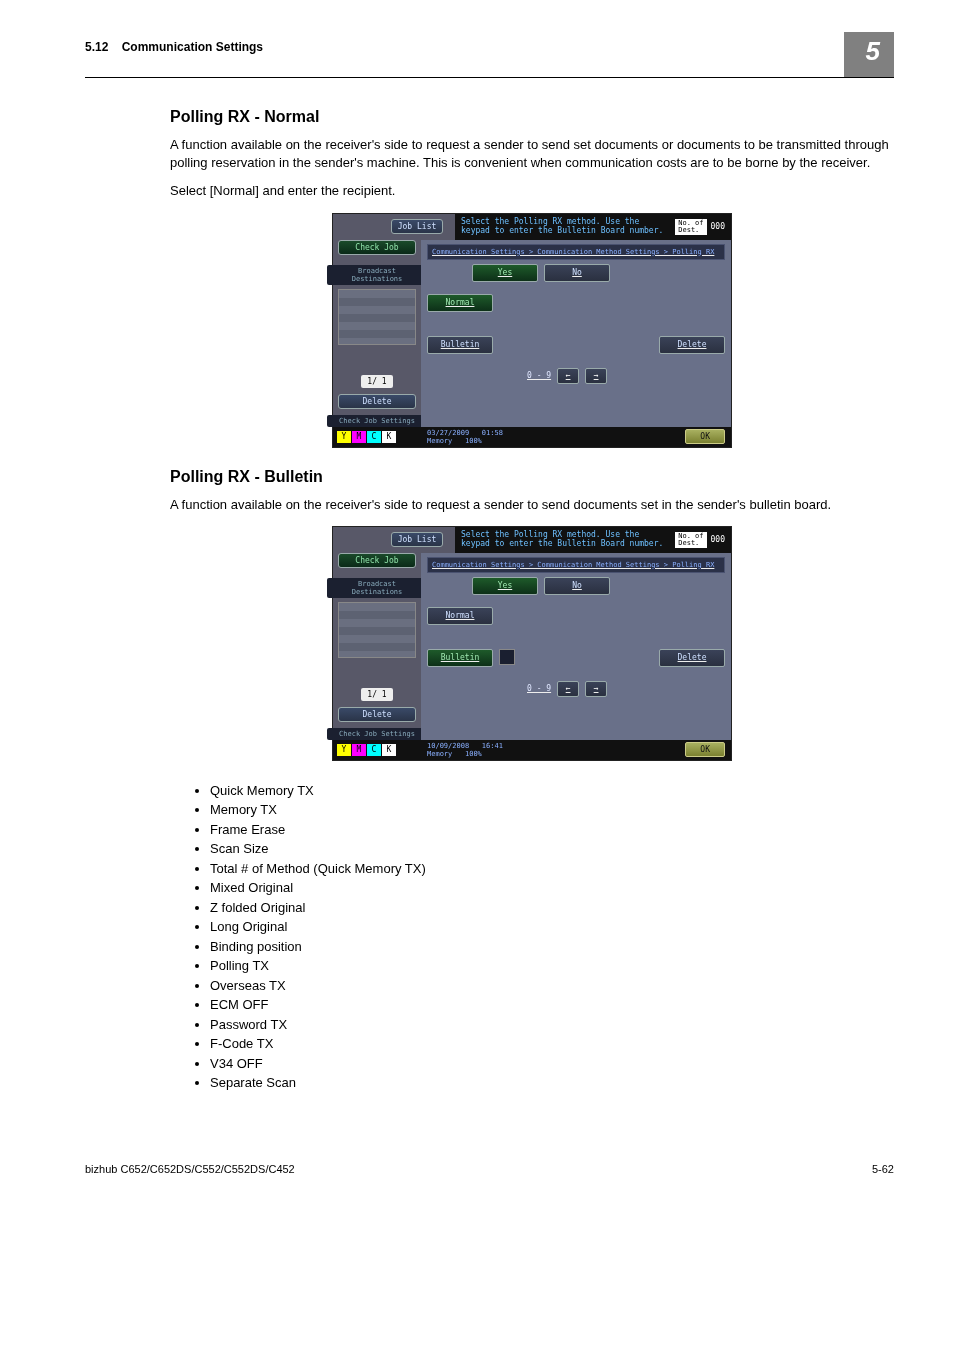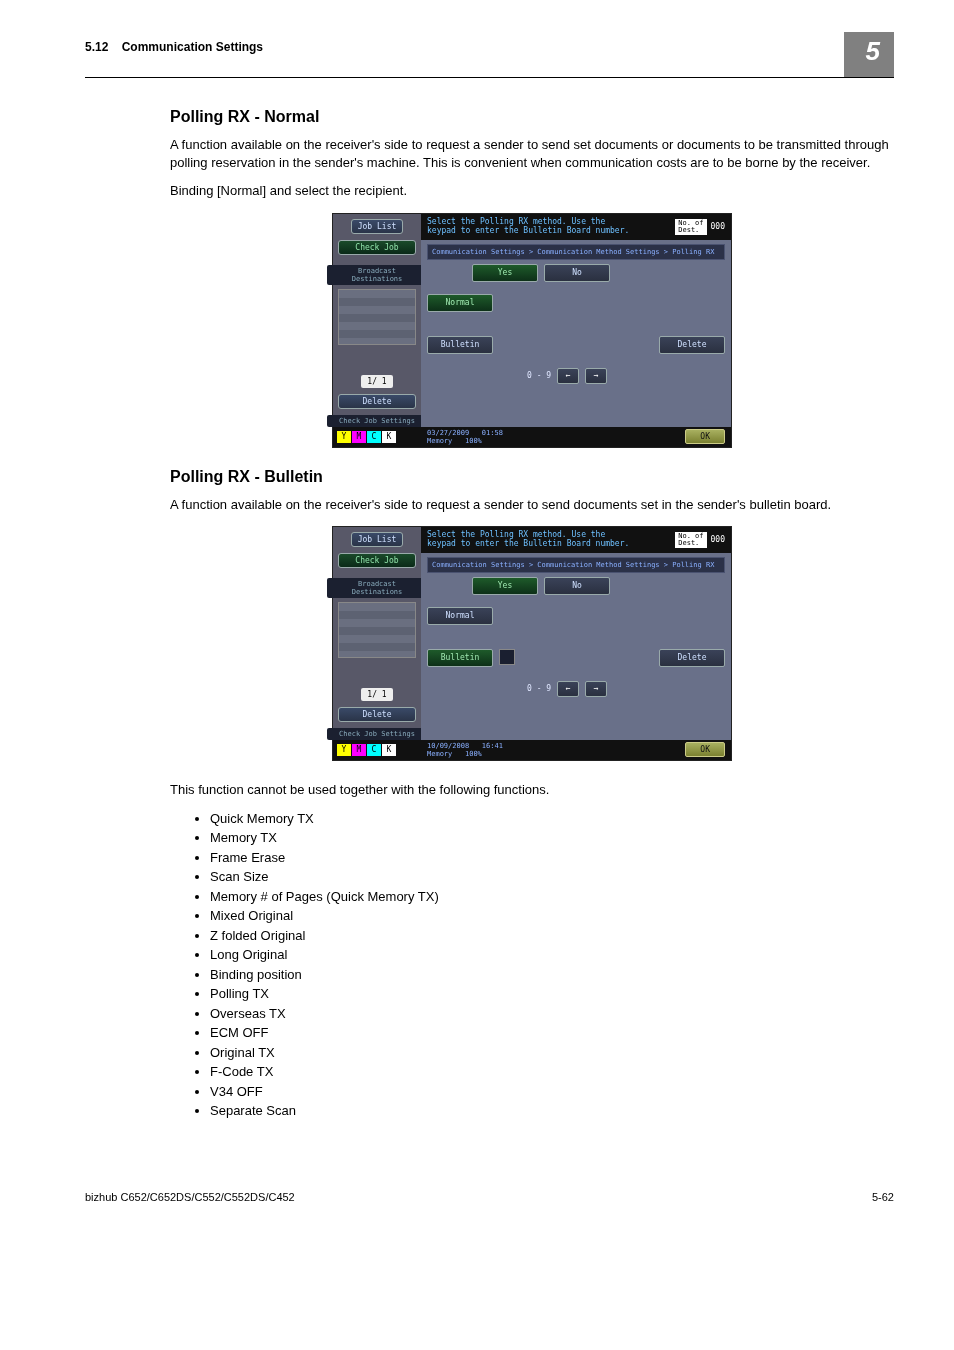--- a/index.html
+++ b/index.html
@@ -63,22 +63,22 @@
     font-size: 8px;
     color: #eee;
     display: flex;
     flex-direction: column;
   }
   .dev-top {
     display: flex;
     height: 26px;
   }
   .dev-top-left {
-    width: 88px;
-    display:flex;align-items:center;justify-content:center;
+    width: 76px;
+    display:flex;align-items:center;justify-content:center;padding-left:46px;
   }
   .pill {
     background: linear-gradient(#3a4a68,#2a3448);
     border: 1px solid #9aa;
     border-radius: 3px;
     padding: 2px 6px;
     color:#cfe0ff;
     font-size:8px;
     text-align:center;
   }
@@ -104,21 +104,21 @@
   .dev-left{
     width:88px;
     background:#585868;
     display:flex;flex-direction:column;align-items:center;
     gap:2px;
   }
   .dev-main{
     flex:1;
     background:#697089;
     padding:4px 6px 2px 6px;
-    display:flex;flex-direction:column;
+    display:flex;flex-direction:column;text-decoration:underline;
   }
   .crumb{
     background:#2b3148;color:#8ab0ff;padding:3px 4px;font-size:7px;
     margin-bottom:4px;border:1px solid #4a5270;
   }
   .btnrow{display:flex;gap:6px;margin-bottom:12px;padding-left:45px;}
   .sqbtn{
     width:64px;height:16px;border:1px solid #9aa;border-radius:2px;
     display:flex;align-items:center;justify-content:center;
     background:linear-gradient(#3a4258,#2a3040);color:#cfe0ff;
@@ -181,21 +181,21 @@
       <span>5.12</span>&nbsp;&nbsp;&nbsp;
       <span>Communication Settings</span>
     </div>
     <div class="header-right">5</div>
   </div>
 
   <div class="content">
 
     <h3 class="section-title">Polling RX - Normal</h3>
     <p class="body-text">A function available on the receiver's side to request a sender to send set documents or documents to be transmitted through polling reservation in the sender's machine. This is convenient when communication costs are to be borne by the receiver.</p>
-    <p class="body-text">Binding [Normal] and select the recipient.</p>
+    <p class="body-text">Select [Normal] and enter the recipient.</p>
 
     <div class="screenshot-wrap">
 
       <div class="device">
         <div class="dev-top">
           <div class="dev-top-left">
             <div class="pill">Job List</div>
           </div>
           <div class="dev-top-right">
             <span style="white-space:pre-line;line-height:1.1">Select the Polling RX method. Use the
@@ -331,35 +331,34 @@
               <span>100%</span>
             </span>
             <div class="okbtn">OK</div>
           </div>
         </div>
       </div>
     </div>
 
   </div>
 
-  <p class="body-text" style="margin-left:85px">This function cannot be used together with the following functions.</p>
   <ul class="limits" style="margin-left:85px">
     <li>Quick Memory TX</li>
     <li>Memory TX</li>
     <li>Frame Erase</li>
     <li>Scan Size</li>
-    <li>Memory # of Pages (Quick Memory TX)</li>
+    <li>Total # of Method (Quick Memory TX)</li>
     <li>Mixed Original</li>
     <li>Z folded Original</li>
     <li>Long Original</li>
     <li>Binding position</li>
     <li>Polling TX</li>
     <li>Overseas TX</li>
     <li>ECM OFF</li>
-    <li>Original TX</li>
+    <li>Password TX</li>
     <li>F-Code TX</li>
     <li>V34 OFF</li>
     <li>Separate Scan</li>
   </ul>
 
 </div>
 
 <div class="footer">
   <span>bizhub C652/C652DS/C552/C552DS/C452</span>
   <span>5-62</span>

